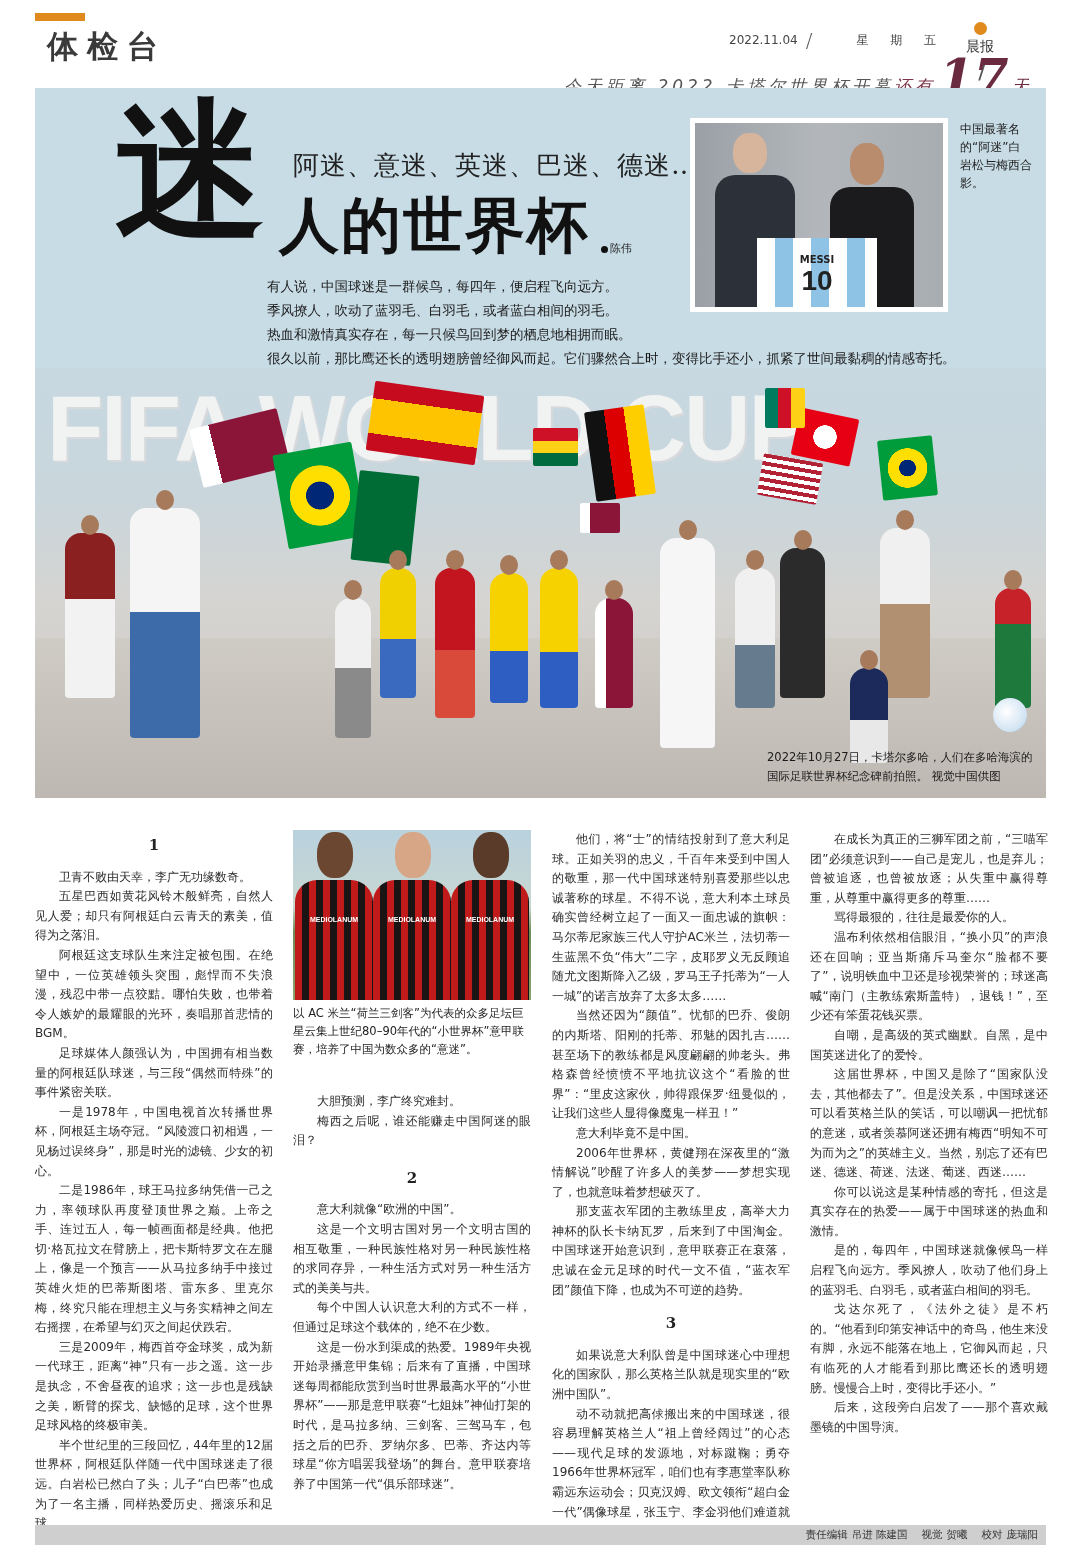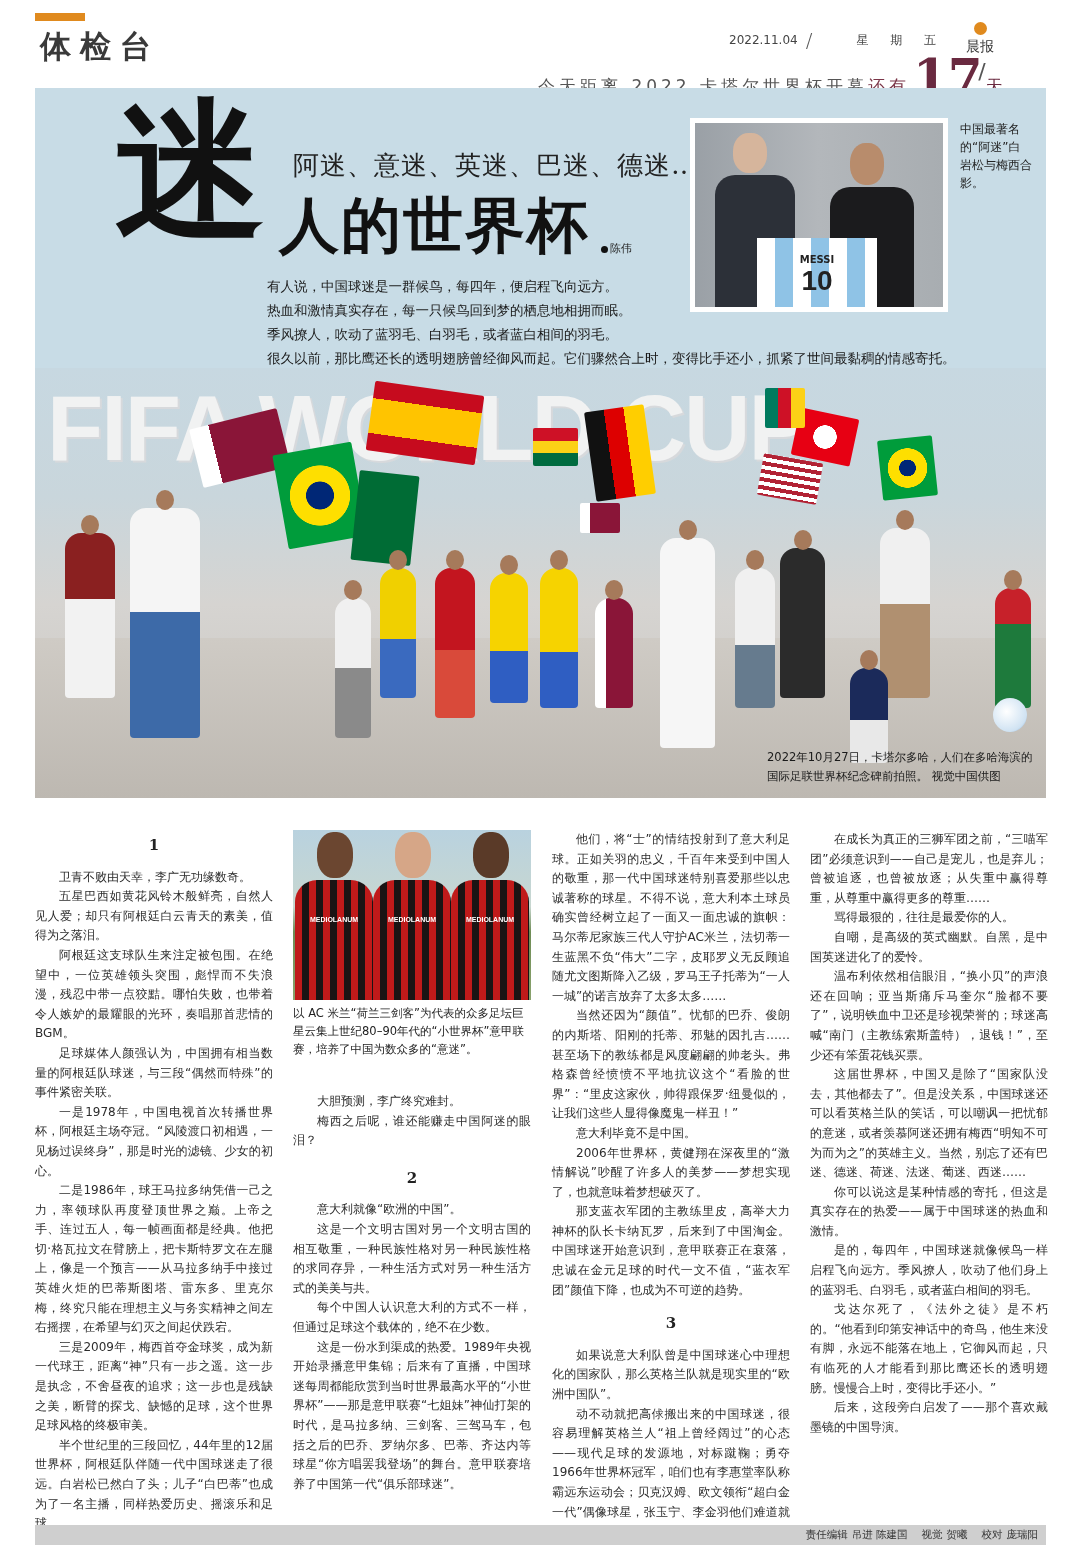--- a/index.html
+++ b/index.html
@@ -1,30 +1,30 @@
 <!DOCTYPE html>
 <html><head>
 <meta charset="utf-8">
 <style>
   * { box-sizing: border-box; margin: 0; padding: 0; }
   html, body { width: 1080px; height: 1557px; background: #ffffff; overflow: hidden; }
   body { position: relative; font-family: "DejaVu Sans", sans-serif; color: #2a2a2a; }
 
   
   .section-bar { position: absolute; left: 35px; top: 13px; width: 50px; height: 8px; background: #e08a1e; }
-  .section-title { position: absolute; left: 40px; top: 26px; font-size: 31px; font-weight: bold; letter-spacing: 9px; color: #3a3a3a; font-family: "DejaVu Sans", sans-serif; }
+  .section-title { position: absolute; left: 47px; top: 26px; font-size: 31px; font-weight: bold; letter-spacing: 9px; color: #3a3a3a; font-family: "DejaVu Sans", sans-serif; }
   .dateline { position: absolute; left: 729px; top: 28px; font-size: 12px; color: #444; display: flex; align-items: center; gap: 8px; }
   .dateline .slash { font-size: 20px; color: #555; font-weight: 300; }
   .dateline .weekday { letter-spacing: 9px; margin-left: 36px; }
   .paper-logo { position: absolute; left: 966px; top: 22px; display: flex; align-items: center; gap: 3px; flex-direction: column; }
   .paper-logo .sun { width: 13px; height: 13px; border-radius: 50%; background: #e08a1e; display: inline-block; }
   .paper-logo .name { font-size: 14px; color: #333; font-family: "DejaVu Serif", serif; }
   .paper-logo .slash { font-size: 22px; color: #555; margin-left: 4px; }
   .paper-logo .page-no { font-size: 22px; color: #e08a1e; }
-  .countdown { position: absolute; left: 538px; top: 58px; display: flex; align-items: flex-end; font-size: 17px; letter-spacing: 4px; color: #555; }
+  .countdown { position: absolute; left: 564px; top: 58px; display: flex; align-items: flex-end; font-size: 17px; letter-spacing: 4px; color: #555; font-style: italic; }
   .countdown .highlight { color: #7a3548; }
   .countdown .days { font-size: 50px; font-family: "DejaVu Serif", serif; color: #6a2a40; line-height: 40px; letter-spacing: 0; margin: 0 3px; font-weight: bold; }
   .countdown .unit { color: #6a2a40; }
 
   
   .hero { position: absolute; left: 35px; top: 88px; width: 1011px; height: 710px; background: linear-gradient(#c9dde6 0%, #c5dae4 40%, #d7e2e8 60%, #e0e3e5 100%); overflow: hidden; }
   .hero-top-fill { position: absolute; left: 0; top: 0; width: 100%; height: 290px; background: #c8dce6; }
 
   .big-mi { position: absolute; left: 80px; top: 6px; font-size: 150px; line-height: 150px; font-family: "DejaVu Serif", serif; font-weight: bold; color: #111; }
   .headline-kicker { position: absolute; left: 258px; top: 60px; font-size: 26px; font-family: "DejaVu Serif", serif; color: #222; letter-spacing: 1px; }
@@ -126,22 +126,22 @@
       <div class="jersey">
         <span class="jname">MESSI</span>
         <span class="jnum">10</span>
       </div>
     </div>
   </div>
   <div class="inset-caption">中国最著名的“阿迷”白岩松与梅西合影。</div>
 
   <div class="lede">
     <p>有人说，中国球迷是一群候鸟，每四年，便启程飞向远方。</p>
+    <p>季风撩人，吹动了蓝羽毛、白羽毛，或者蓝白相间的羽毛。</p>
     <p>热血和激情真实存在，每一只候鸟回到梦的栖息地相拥而眠。</p>
-    <p>季风撩人，吹动了蓝羽毛、白羽毛，或者蓝白相间的羽毛。</p>
     <p>很久以前，那比鹰还长的透明翅膀曾经御风而起。它们骤然合上时，变得比手还小，抓紧了世间最黏稠的情感寄托。</p>
   </div>
 
   <div class="photo-main">
     <div class="fifa-sign">FIFA WORLD CUP</div>
     <div class="ground"></div>
 
     <div class="flag" style="left:160px;top:50px;width:90px;height:60px;background:linear-gradient(90deg,#fff 0 22%,#8a1538 22%);transform:rotate(-14deg);"></div>
     <div class="flag" style="left:335px;top:20px;width:110px;height:70px;background:linear-gradient(#c60b1e 0 25%,#ffc400 25% 75%,#c60b1e 75%);transform:rotate(8deg);"></div>
     <div class="flag" style="left:245px;top:80px;width:80px;height:95px;background:radial-gradient(circle,#002776 0 22%,#fedf00 23% 48%,#009c3b 49%);transform:rotate(-10deg);"></div>
@@ -246,22 +246,22 @@
   <p>2006年世界杯，黄健翔在深夜里的“激情解说”吵醒了许多人的美梦——梦想实现了，也就意味着梦想破灭了。</p>
   <p>那支蓝衣军团的主教练里皮，高举大力神杯的队长卡纳瓦罗，后来到了中国淘金。中国球迷开始意识到，意甲联赛正在衰落，忠诚在金元足球的时代一文不值，“蓝衣军团”颜值下降，也成为不可逆的趋势。</p>
   <h3 style="margin-top:14px;">3</h3>
   <p>如果说意大利队曾是中国球迷心中理想化的国家队，那么英格兰队就是现实里的“欧洲中国队”。</p>
   <p>动不动就把高俅搬出来的中国球迷，很容易理解英格兰人“祖上曾经阔过”的心态——现代足球的发源地，对标蹴鞠；勇夺1966年世界杯冠军，咱们也有李惠堂率队称霸远东运动会；贝克汉姆、欧文领衔“超白金一代”偶像球星，张玉宁、李金羽他们难道就不帅吗？</p>
 </div>
 
 <div class="col col4">
   <p>在成长为真正的三狮军团之前，“三喵军团”必须意识到——自己是宠儿，也是弃儿；曾被追逐，也曾被放逐；从失重中赢得尊重，从尊重中赢得更多的尊重……</p>
   <p>骂得最狠的，往往是最爱你的人。</p>
+  <p>温布利依然相信眼泪，“换小贝”的声浪还在回响；亚当斯痛斥马奎尔“脸都不要了”，说明铁血中卫还是珍视荣誉的；球迷高喊“南门（主教练索斯盖特），退钱！”，至少还有笨蛋花钱买票。</p>
   <p>自嘲，是高级的英式幽默。自黑，是中国英迷进化了的爱怜。</p>
-  <p>温布利依然相信眼泪，“换小贝”的声浪还在回响；亚当斯痛斥马奎尔“脸都不要了”，说明铁血中卫还是珍视荣誉的；球迷高喊“南门（主教练索斯盖特），退钱！”，至少还有笨蛋花钱买票。</p>
   <p>这届世界杯，中国又是除了“国家队没去，其他都去了”。但是没关系，中国球迷还可以看英格兰队的笑话，可以嘲讽一把忧郁的意迷，或者羡慕阿迷还拥有梅西“明知不可为而为之”的英雄主义。当然，别忘了还有巴迷、德迷、荷迷、法迷、葡迷、西迷……</p>
   <p>你可以说这是某种情感的寄托，但这是真实存在的热爱——属于中国球迷的热血和激情。</p>
   <p>是的，每四年，中国球迷就像候鸟一样启程飞向远方。季风撩人，吹动了他们身上的蓝羽毛、白羽毛，或者蓝白相间的羽毛。</p>
   <p>戈达尔死了，《法外之徒》是不朽的。“他看到印第安神话中的奇鸟，他生来没有脚，永远不能落在地上，它御风而起，只有临死的人才能看到那比鹰还长的透明翅膀。慢慢合上时，变得比手还小。”</p>
   <p>后来，这段旁白启发了——那个喜欢戴墨镜的中国导演。</p>
 </div>
 
 <div class="footer-bar">
   <div class="credits">
     <span><span class="role">责任编辑</span><span>吊进 陈建国</span></span>

